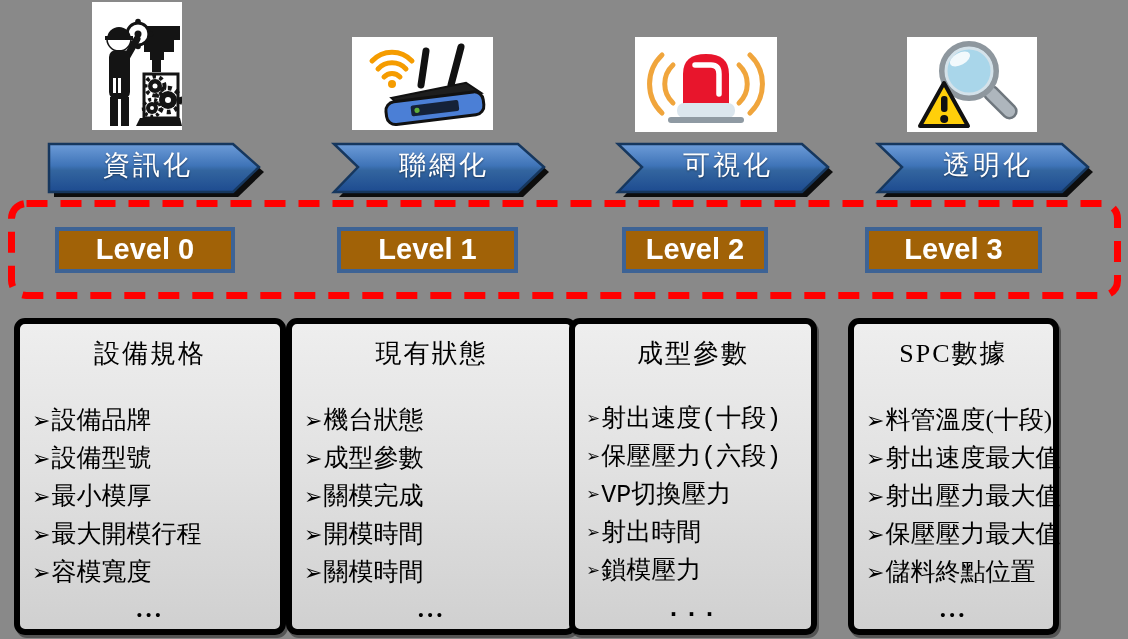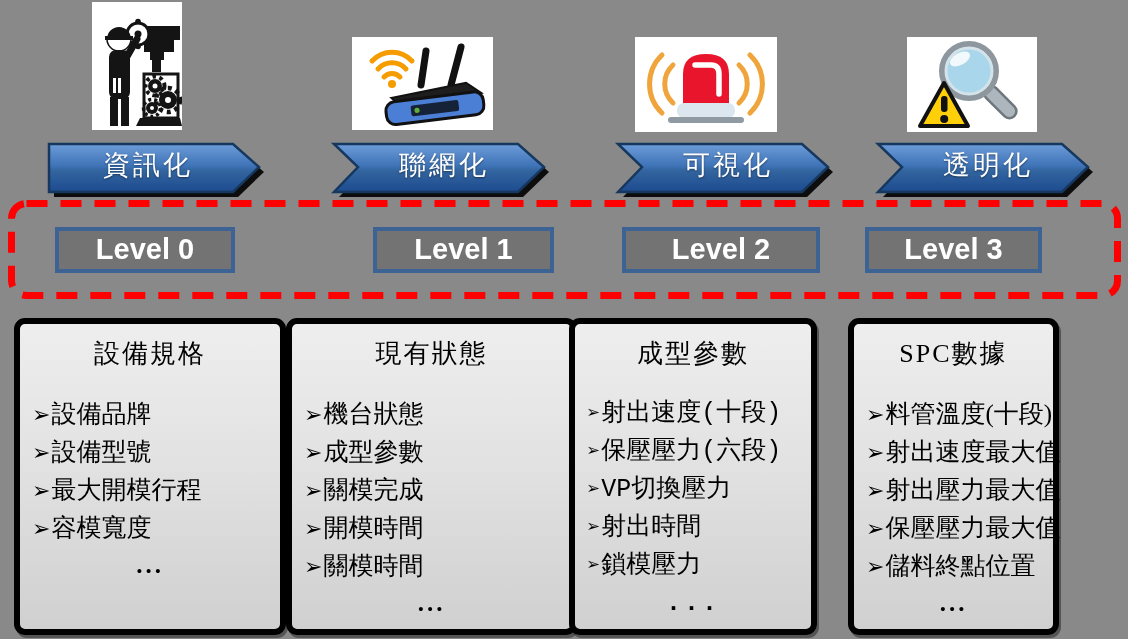--- a/index.html
+++ b/index.html
@@ -33,49 +33,49 @@
     position:absolute;left:0;right:14px;top:24px;
     transform:translateY(-50%);
     text-align:center;color:#ffffff;font-size:27px;letter-spacing:3px;
     text-shadow:0 1px 2px rgba(0,0,0,.45);
     font-family:"Liberation Serif","DejaVu Serif",serif;
   }
   .arrow-1 .arrow-label,.arrow-2 .arrow-label,.arrow-3 .arrow-label{left:22px;}
   
   .level-badge{
     position:absolute;top:227px;height:46px;
-    background:#737373;
+    background:#a16207;
     border:4px solid #3d6395;
     box-sizing:border-box;
     color:#ffffff;font-weight:bold;font-size:29px;line-height:37px;
     text-align:center;
     font-family:"Liberation Sans","DejaVu Sans",sans-serif;
   }
   .badge-0{left:55px;width:180px;}
-  .badge-1{left:337px;width:181px;margin-left:36px;}
-  .badge-2{left:622px;width:198px;}
+  .badge-1{left:337px;width:181px;}
+  .badge-2{left:622px;width:146px;}
   .badge-3{left:865px;width:177px;}
   
   .info-box{
     position:absolute;top:318px;height:317px;
     box-sizing:border-box;
     border:6px solid #000000;border-radius:11px;
     background:linear-gradient(180deg,#eeeeee 0%,#e2e2e2 45%,#d0d0d0 100%);
     box-shadow:2px 3px 0 rgba(40,40,40,.55);
   }
   .box-0{left:14px;width:272px;}
   .box-1{left:286px;width:291px;}
   .box-2{left:569px;width:248px;font-family:Liberation Mono, monospace;}
   .box-3{left:848px;width:211px;}
   .box-title{
     text-align:center;font-size:26px;color:#000;
     padding-top:12px;letter-spacing:2px;
   }
   .box-items{
-    list-style:none;margin:24px 0 0;padding:0 2px 0 12px;
+    list-style:none;margin:30px 0 0;padding:0 2px 0 12px;
     font-size:25px;line-height:37px;color:#000;white-space:nowrap;
   }
   .box-items .bullet{font-size:22px;margin-right:1px;}
   .box-more{
     text-align:center;font-size:25px;font-weight:bold;color:#000;
     letter-spacing:3px;margin-top:4px;
   }
 </style>
 </head>
 <body>
@@ -138,20 +138,21 @@
       <polygon points="3,3 187,3 213,26 187,51 3,51" fill="url(#arrowGrad)" stroke="#16375e" stroke-width="2.5"></polygon>
     </svg>
     <span class="arrow-label">資訊化</span>
   </div>
   <div class="level-badge badge-0">Level 0</div>
   <div class="info-box box-0">
     <div class="box-title">設備規格</div>
     <ul class="box-items">
       <li><span class="bullet">➢</span><span>設備品牌</span></li>
       <li><span class="bullet">➢</span><span>設備型號</span></li>
+      <li><span class="bullet">➢</span><span>最小模厚</span></li>
       <li><span class="bullet">➢</span><span>最大開模行程</span></li>
       <li><span class="bullet">➢</span><span>容模寬度</span></li>
     </ul>
     <div class="box-more">...</div>
   </div>
 
   <div class="icon-box icon-router">
     <svg viewBox="0 0 141 93">
       <rect x="0" y="0" width="141" height="93" fill="#ffffff"></rect>
       <path d="M74 14 L69 48" stroke="#111111" stroke-width="7" stroke-linecap="round"></path>

